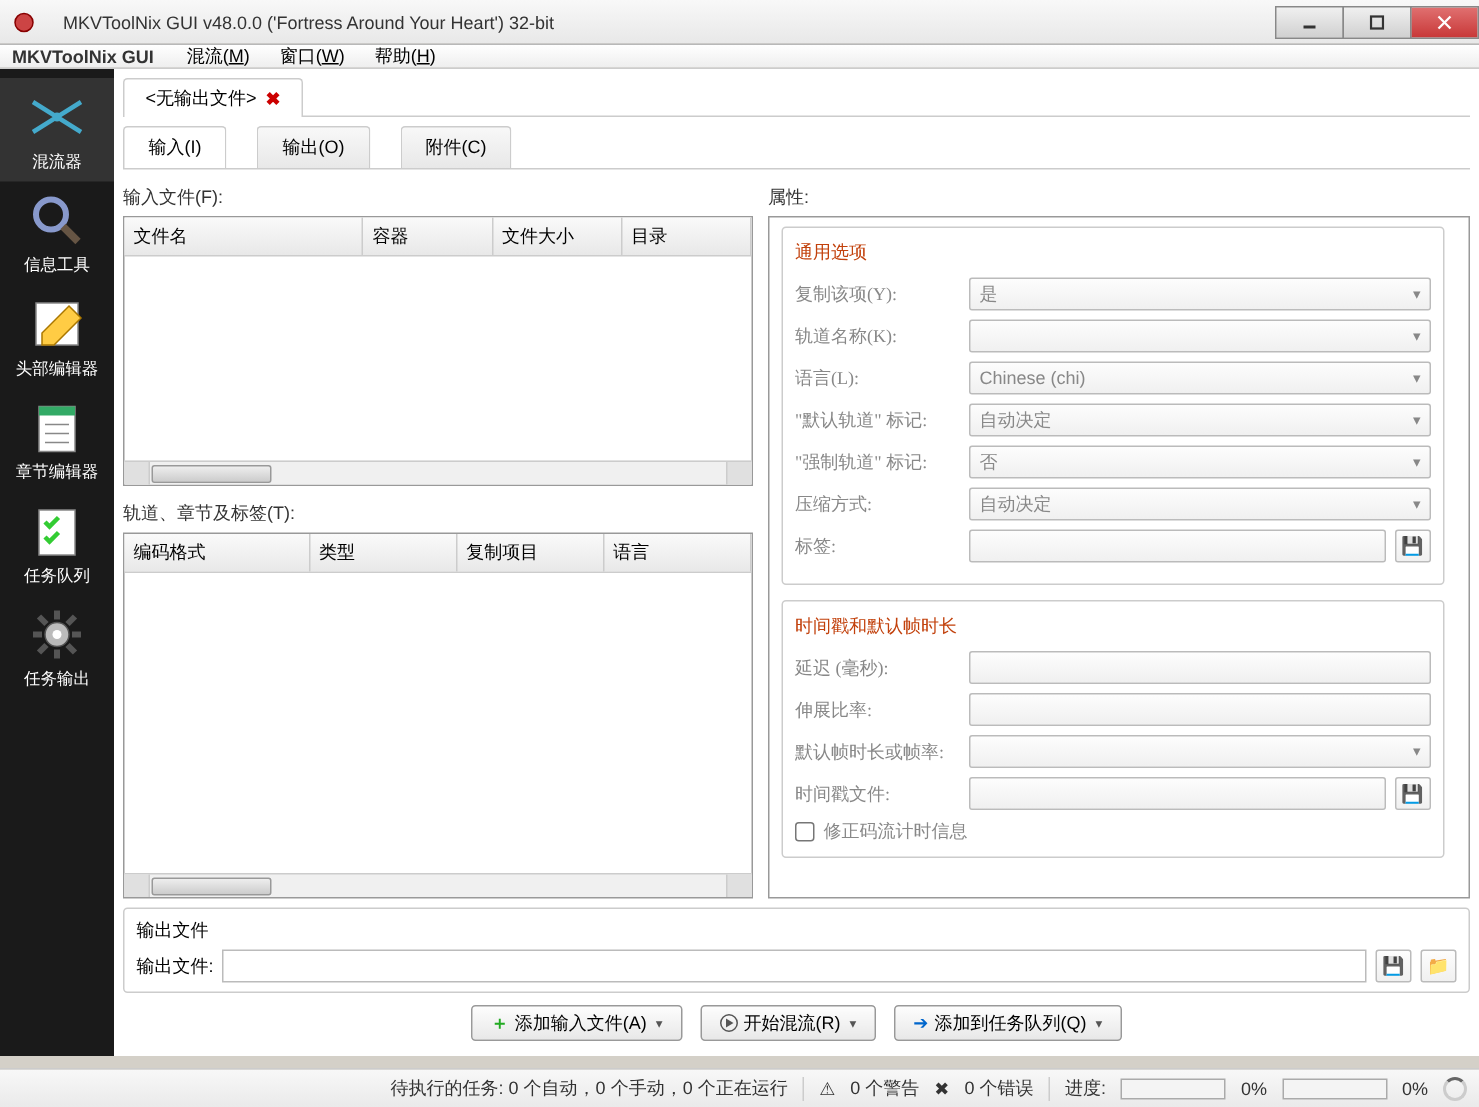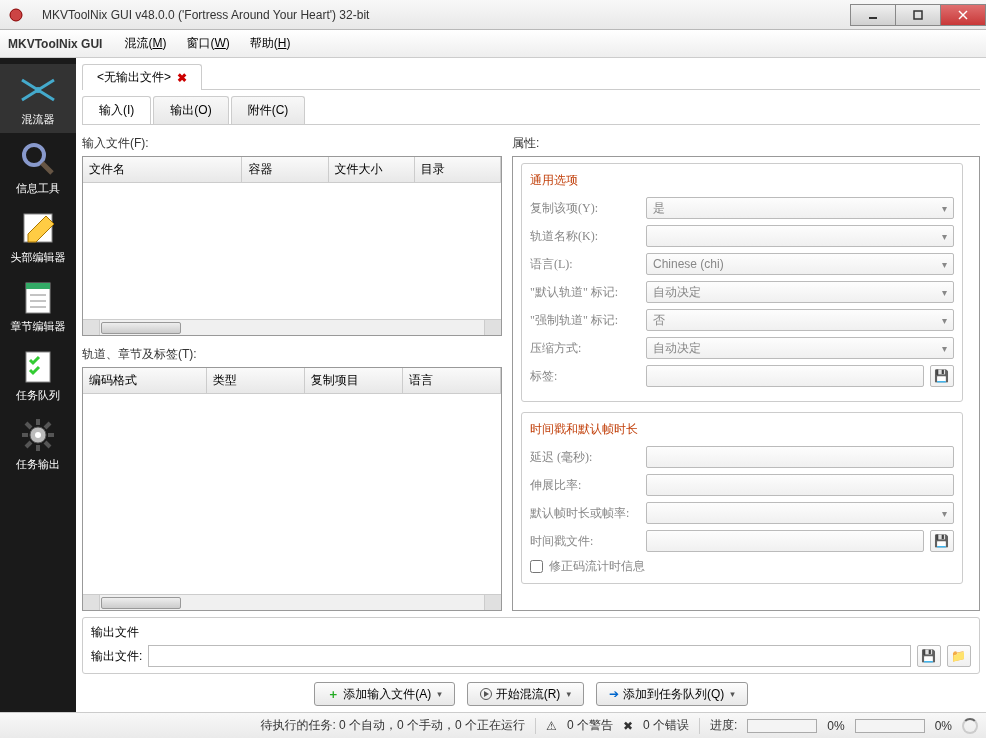--- a/index.html
+++ b/index.html
@@ -7,42 +7,42 @@
 
 
 .titlebar { height: 30px; background: linear-gradient(to bottom, #f8f8f8, #e8e8e8); border-bottom: 1px solid #b8b8b8; display: flex; align-items: center; padding-left: 8px; gap: 12px; }
 .titlebar-icon { width: 16px; height: 16px; margin-right: 6px; }
 .titlebar-text { color: #333; }
 .titlebar-controls { margin-left: auto; display: flex; }
 .titlebar-btn { width: 46px; height: 22px; border: 1px solid #888; background: linear-gradient(to bottom, #f0f0f0, #d0d0d0); display: flex; align-items: center; justify-content: center; margin-left: -1px; cursor: pointer; }
 .titlebar-btn.close { background: linear-gradient(to bottom, #e07070, #c83838); }
 
 
-.menubar { height: 28px; background: linear-gradient(to bottom, #fff, #eee); border-bottom: 1px solid #ccc; display: flex; align-items: center; padding-left: 8px; }
+.menubar { height: 16px; background: linear-gradient(to bottom, #fff, #eee); border-bottom: 1px solid #ccc; display: flex; align-items: center; padding-left: 8px; }
 .app-name { font-weight: bold; color: #333; margin-right: 12px; }
 .menubar-item { padding: 4px 10px; cursor: pointer; }
 .menubar-item u { text-decoration: underline; }
 
 
 .main-layout { display: flex; height: calc(100% - 30px - 24px - 26px); }
 .sidebar { width: 76px; background: #1a1a1a; padding-top: 6px; }
 .sidebar-item { display: flex; flex-direction: column; align-items: center; padding: 6px 2px; cursor: pointer; color: #fff; }
 .sidebar-item.active { background: #333; }
 .sidebar-icon { width: 40px; height: 40px; display: flex; align-items: center; justify-content: center; margin-bottom: 2px; }
 .sidebar-label { font-size: 11px; text-align: center; }
 
 .content { flex: 1; background: #fff; display: flex; flex-direction: column; padding: 6px; }
 
 
 .doc-tabs { display: flex; border-bottom: 1px solid #ccc; margin-bottom: 6px; }
 .doc-tab { padding: 4px 14px; border: 1px solid #ccc; border-bottom: none; background: #fff; display: flex; align-items: center; gap: 6px; margin-bottom: -1px; border-radius: 3px 3px 0 0; }
 .doc-tab-close { color: #c00; font-weight: bold; cursor: pointer; }
 
 .inner-tabs { display: flex; border-bottom: 1px solid #ccc; margin-bottom: 8px; }
-.inner-tab { padding: 5px 16px; border: 1px solid #ccc; background: linear-gradient(to bottom,#f8f8f8,#e8e8e8); border-bottom: none; cursor: pointer; margin-right: 2px; border-radius: 3px 3px 0 0; }
+.inner-tab { padding: 5px 16px; border: 1px solid #ccc; background: linear-gradient(to bottom,#f8f8f8,#e8e8e8); border-bottom: none; cursor: pointer; margin-right: 20px; border-radius: 3px 3px 0 0; }
 .inner-tab.active { background: #fff; }
 
 
 .columns { display: flex; gap: 10px; flex: 1; min-height: 0; }
 .col-left { display: flex; flex-direction: column; flex: 0 0 420px; }
 .col-right { flex: 1; display: flex; flex-direction: column; min-width: 0; }
 
 .section-label { margin: 2px 0 4px 0; color: #333; }
 .listview { border: 1px solid #999; flex: 1; min-height: 100px; display: flex; flex-direction: column; background: #fff; }
 .listview-header { display: flex; background: linear-gradient(to bottom,#fafafa,#e8e8e8); border-bottom: 1px solid #ccc; }

